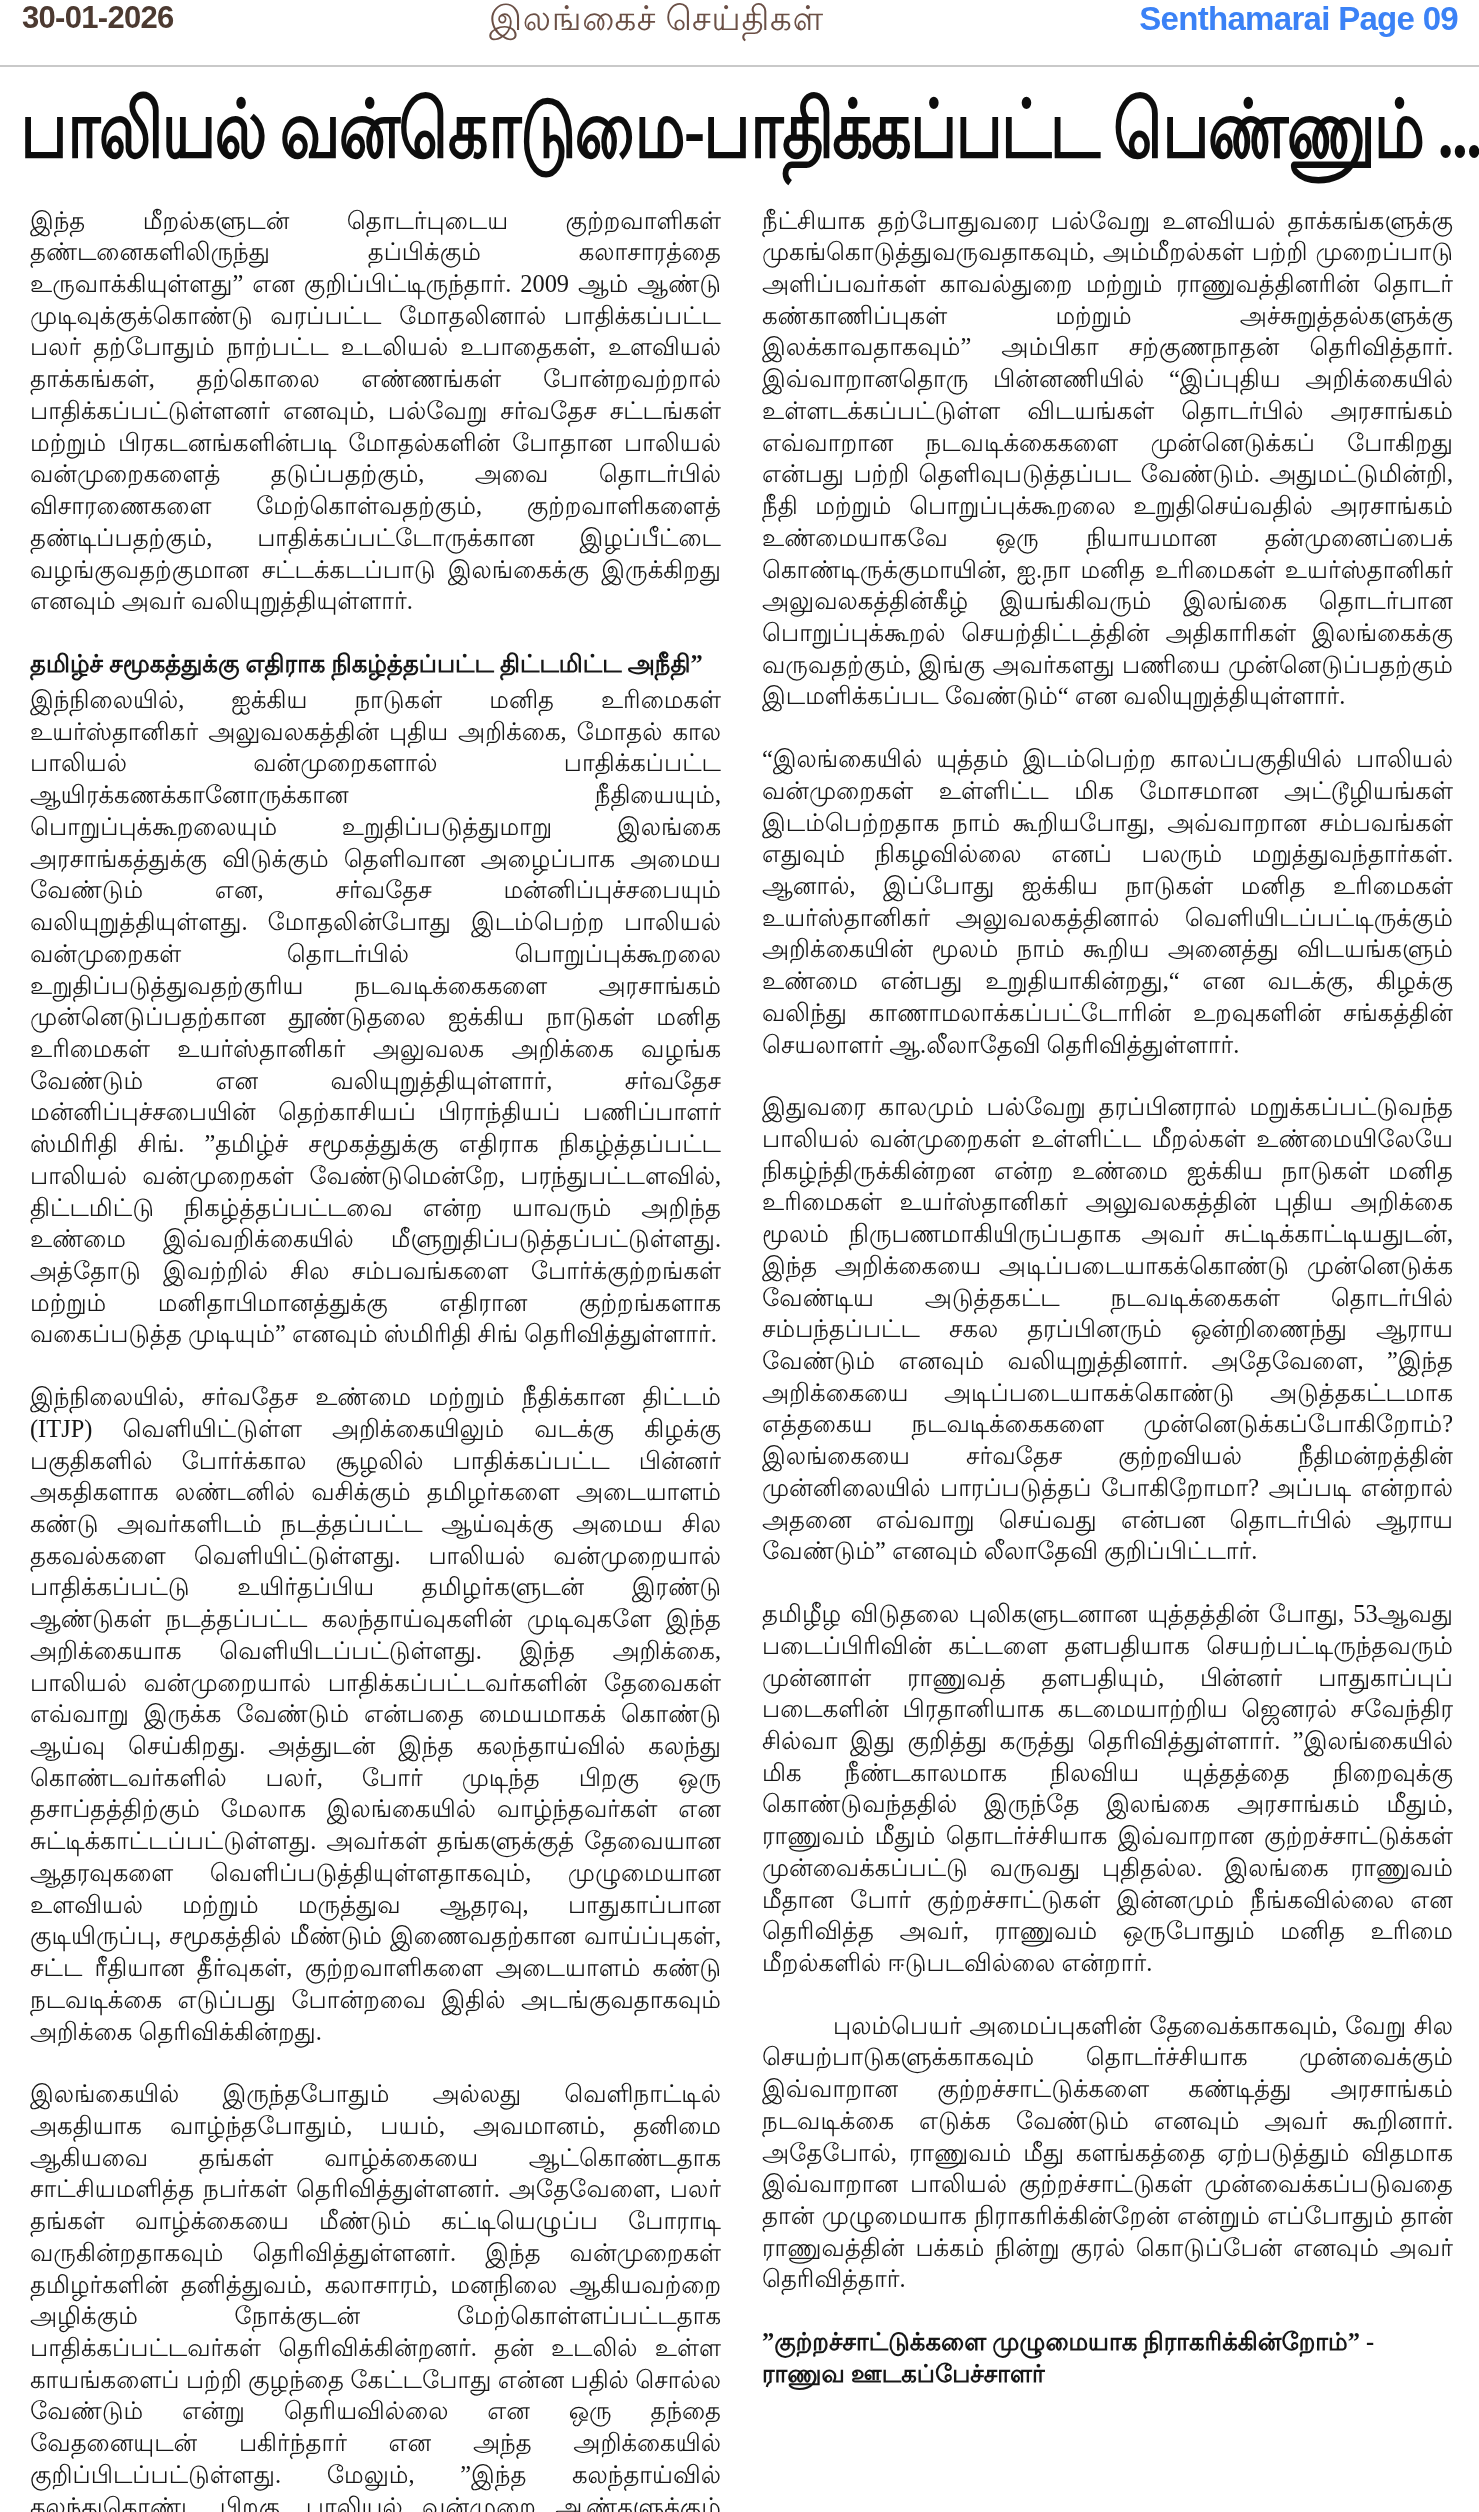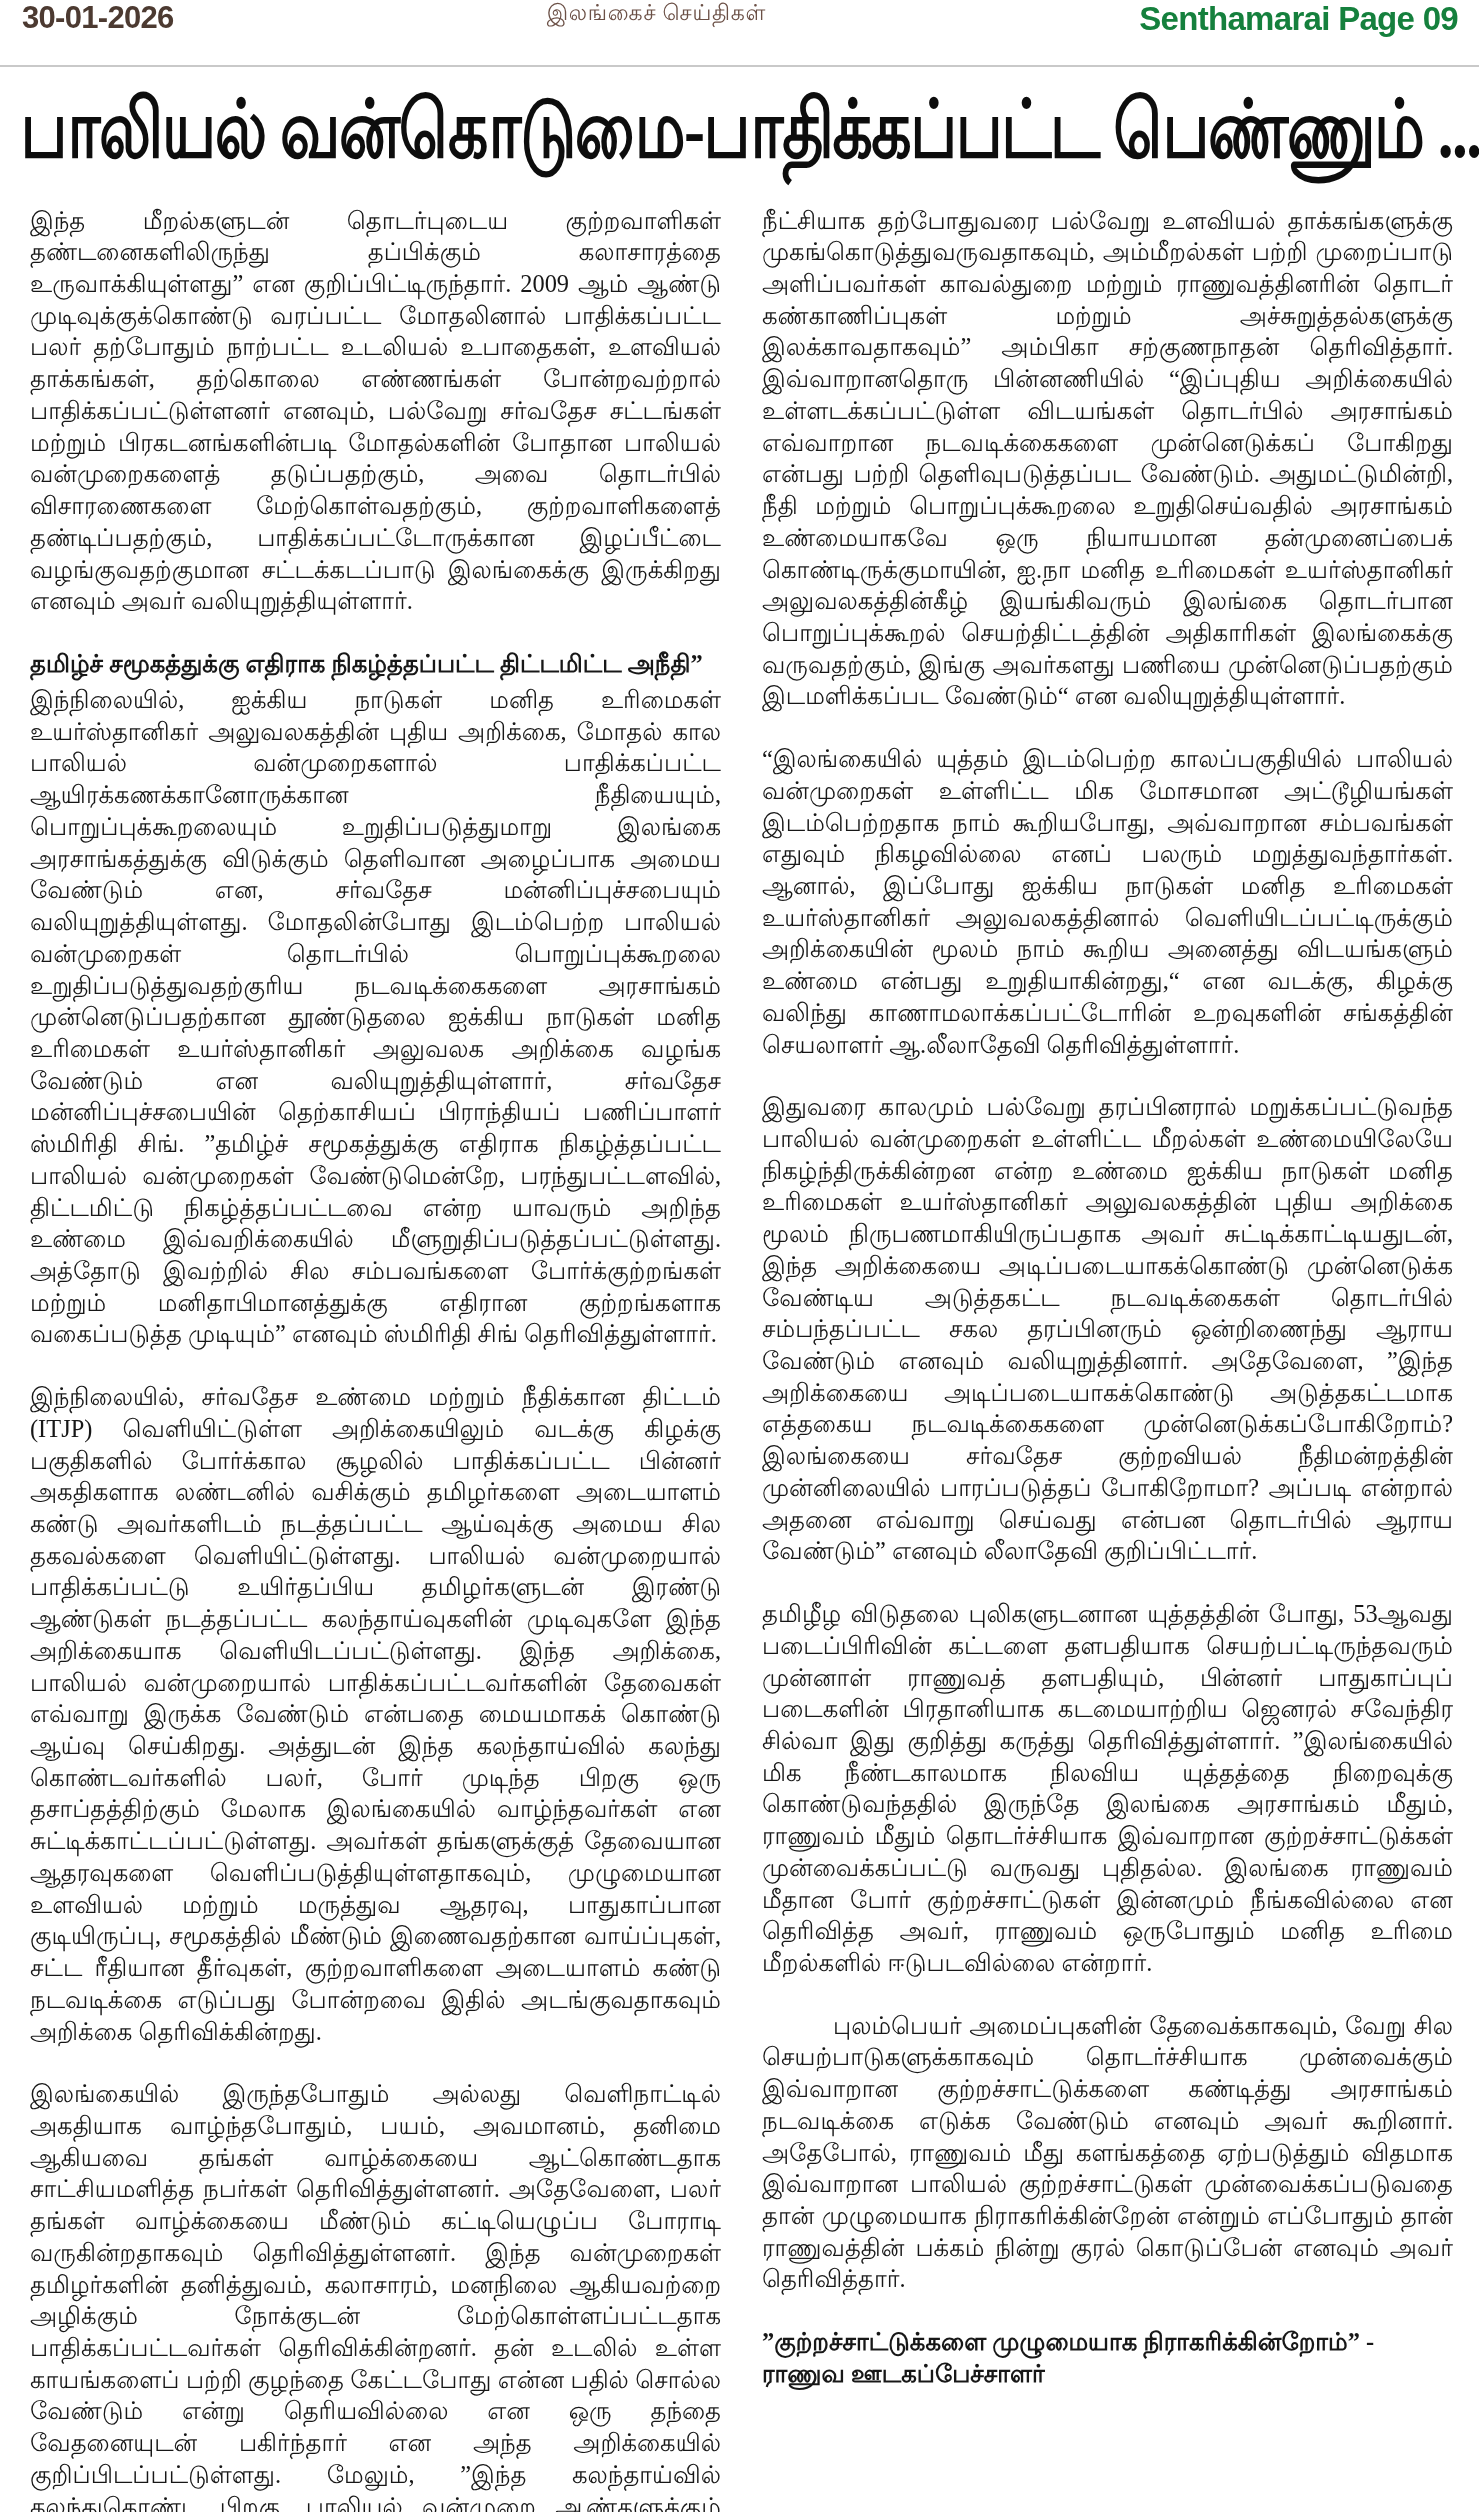--- a/index.html
+++ b/index.html
@@ -24,29 +24,29 @@
     box-sizing: border-box;
   }
   .masthead .date {
     font-family: "Liberation Sans", sans-serif;
     font-weight: bold;
     font-size: 31px;
     color: #4c3a31;
     letter-spacing: -0.7px;
   }
   .masthead .section-title {
-    font-size: 22px;
+    font-size: 34px;
     color: #6b5046;
     letter-spacing: 0.7px;
   }
   .masthead .paper-name {
     font-family: "Liberation Sans", sans-serif;
     font-weight: bold;
     font-size: 33px;
-    color: #15803d;
+    color: #3b82f6;
     letter-spacing: -0.7px;
   }
   
   .headline-wrap {
     margin-top: 13.3px;
     height: 111px;
     display: flex;
     align-items: center;
     justify-content: flex-end;
     overflow: hidden;

